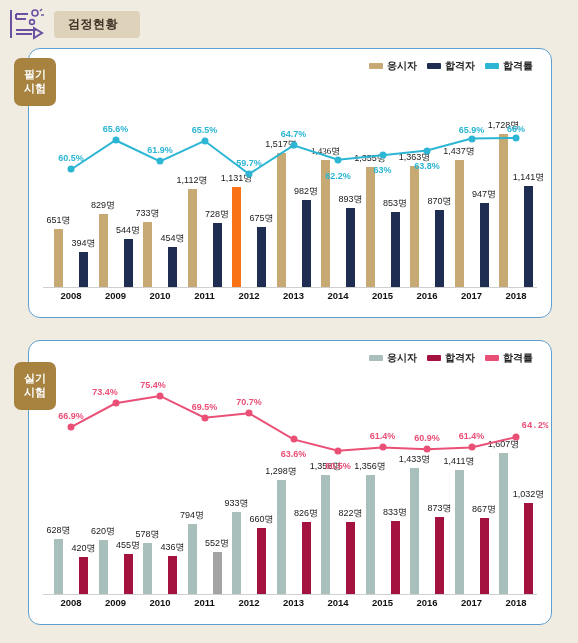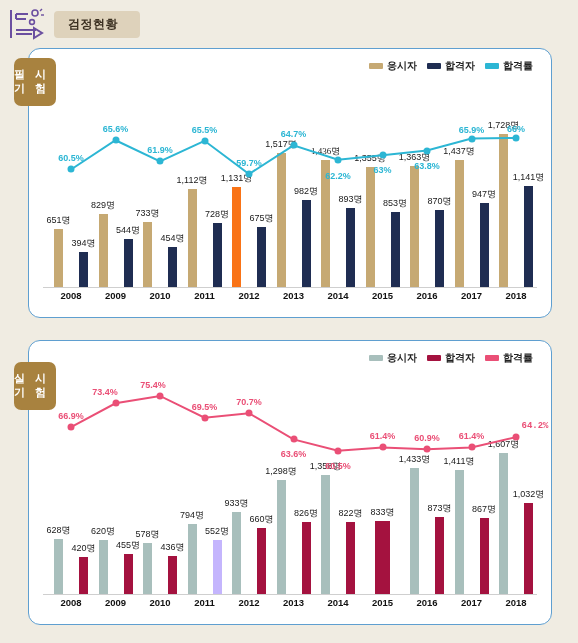--- a/index.html
+++ b/index.html
@@ -19,21 +19,21 @@
   
   .panel{
     position:absolute;left:28px;width:522px;
     background:#ffffff;border:1.6px solid #5f9fd0;border-radius:12px;
   }
   #panel-written{top:48px;height:268px;}
   #panel-practical{top:340px;height:283px;}
   .side-tab{
     position:absolute;left:14px;width:42px;height:48px;
     background:#a8823f;border-radius:7px;color:#fff;font-weight:bold;
-    font-size:11px;display:flex;flex-direction:row;align-items:center;
+    font-size:11px;display:flex;flex-direction:column;align-items:center;
     justify-content:center;line-height:1.25;z-index:5;
   }
   #tab-written{top:58px;}
   #tab-practical{top:362px;}
   
   .legend{position:absolute;display:flex;gap:10px;align-items:center;font-size:10px;color:#222;font-weight:bold;}
   .legend .li{display:flex;align-items:center;gap:4px;}
   .swatch{width:14px;height:6px;border-radius:1px;display:inline-block;}
   
   .plot{position:absolute;left:0;top:0;width:100%;height:100%;}
@@ -267,21 +267,21 @@
         </div>
         <div class="bar" style="height: 38.2711px; background: rgb(164, 18, 63);">
           <span class="bar-label">436명</span>
         </div>
         <span class="xlab">2010</span>
       </div>
       <div class="bar-group" style="left: 158.5px; width: 34px; top: 95px; height: 158px;">
         <div class="bar" style="height: 69.6956px; background: rgb(168, 191, 188);">
           <span class="bar-label">794명</span>
         </div>
-        <div class="bar" style="height: 54px; background: #c4b5fd; text-align: center;">
+        <div class="bar" style="height: 42px; background: #a3a3a3; text-align: center;">
           <span class="bar-label">552명</span>
         </div>
         <span class="xlab">2011</span>
       </div>
       <div class="bar-group" style="left: 203px; width: 34px; top: 95px; height: 158px;">
         <div class="bar" style="height: 81.8967px; background: rgb(168, 191, 188);">
           <span class="bar-label">933명</span>
         </div>
         <div class="bar" style="height: 66px; background: rgb(164, 18, 63);">
           <span class="bar-label">660명</span>
@@ -300,20 +300,23 @@
       <div class="bar-group" style="left: 292px; width: 34px; top: 95px; height: 158px;">
         <div class="bar" style="height: 119.202px; background: rgb(168, 191, 188);">
           <span class="bar-label">1,358명</span>
         </div>
         <div class="bar" style="height: 72.1533px; background: rgb(164, 18, 63);">
           <span class="bar-label">822명</span>
         </div>
         <span class="xlab">2014</span>
       </div>
       <div class="bar-group" style="left: 336.5px; width: 34px; top: 95px; height: 158px;">
+        <div class="bar" style="height: 119.027px; background: rgb(168, 191, 188);">
+          <span class="bar-label">1,356명</span>
+        </div>
         <div class="bar" style="height: 73.1189px; background: rgb(164, 18, 63);">
           <span class="bar-label">833명</span>
         </div>
         <span class="xlab">2015</span>
       </div>
       <div class="bar-group" style="left: 381px; width: 34px; top: 95px; height: 158px;">
         <div class="bar" style="height: 125.786px; background: rgb(168, 191, 188);">
           <span class="bar-label">1,433명</span>
         </div>
         <div class="bar" style="height: 76.63px; background: rgb(164, 18, 63);">

